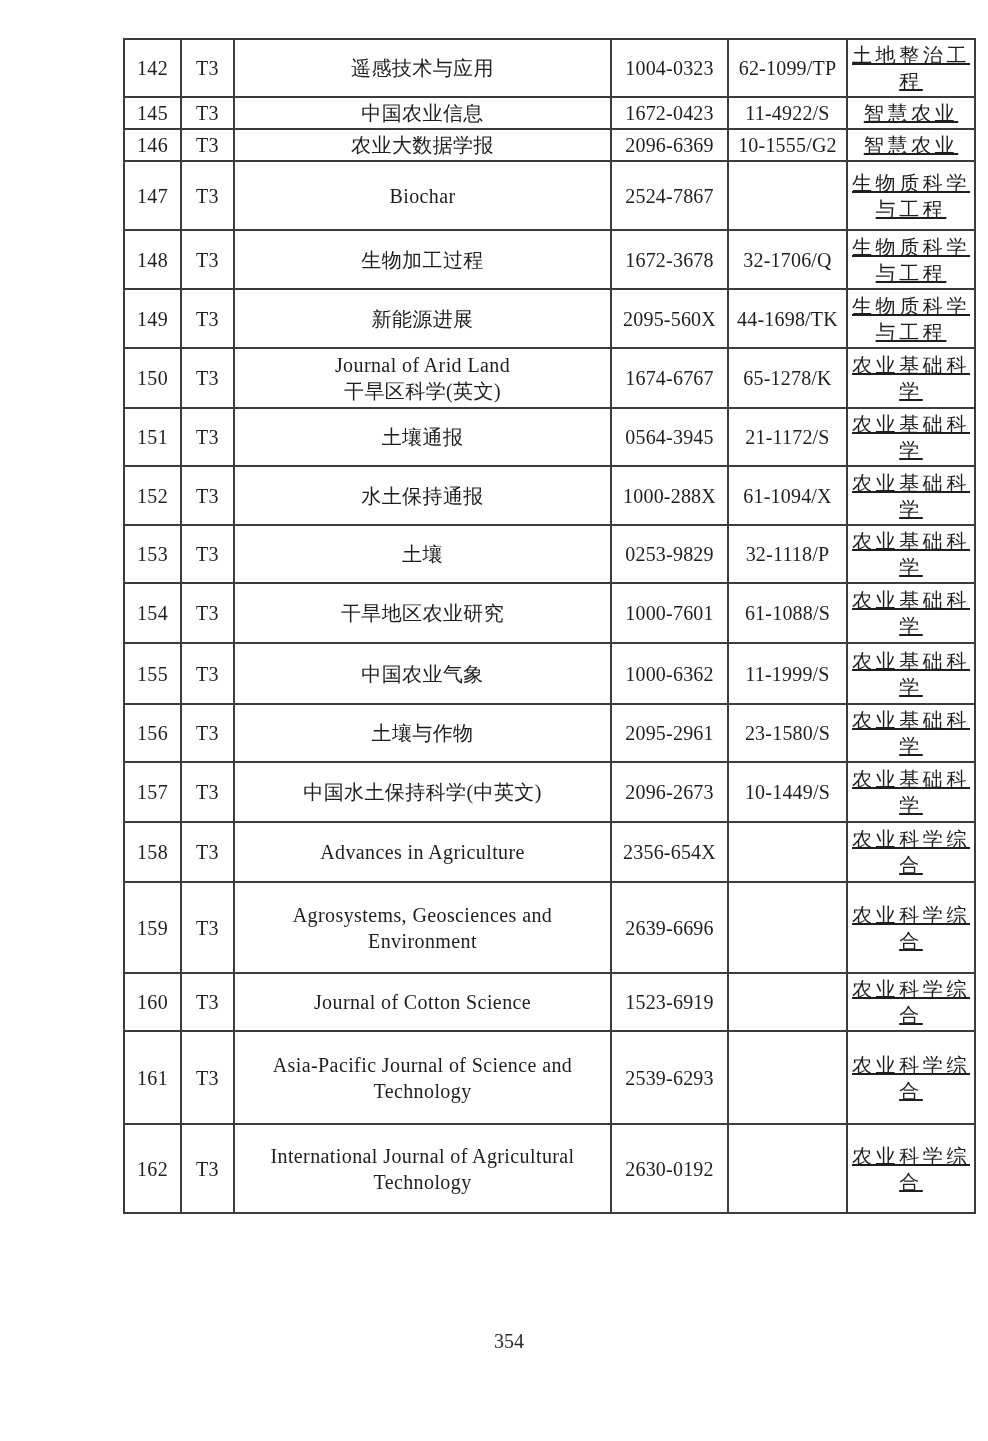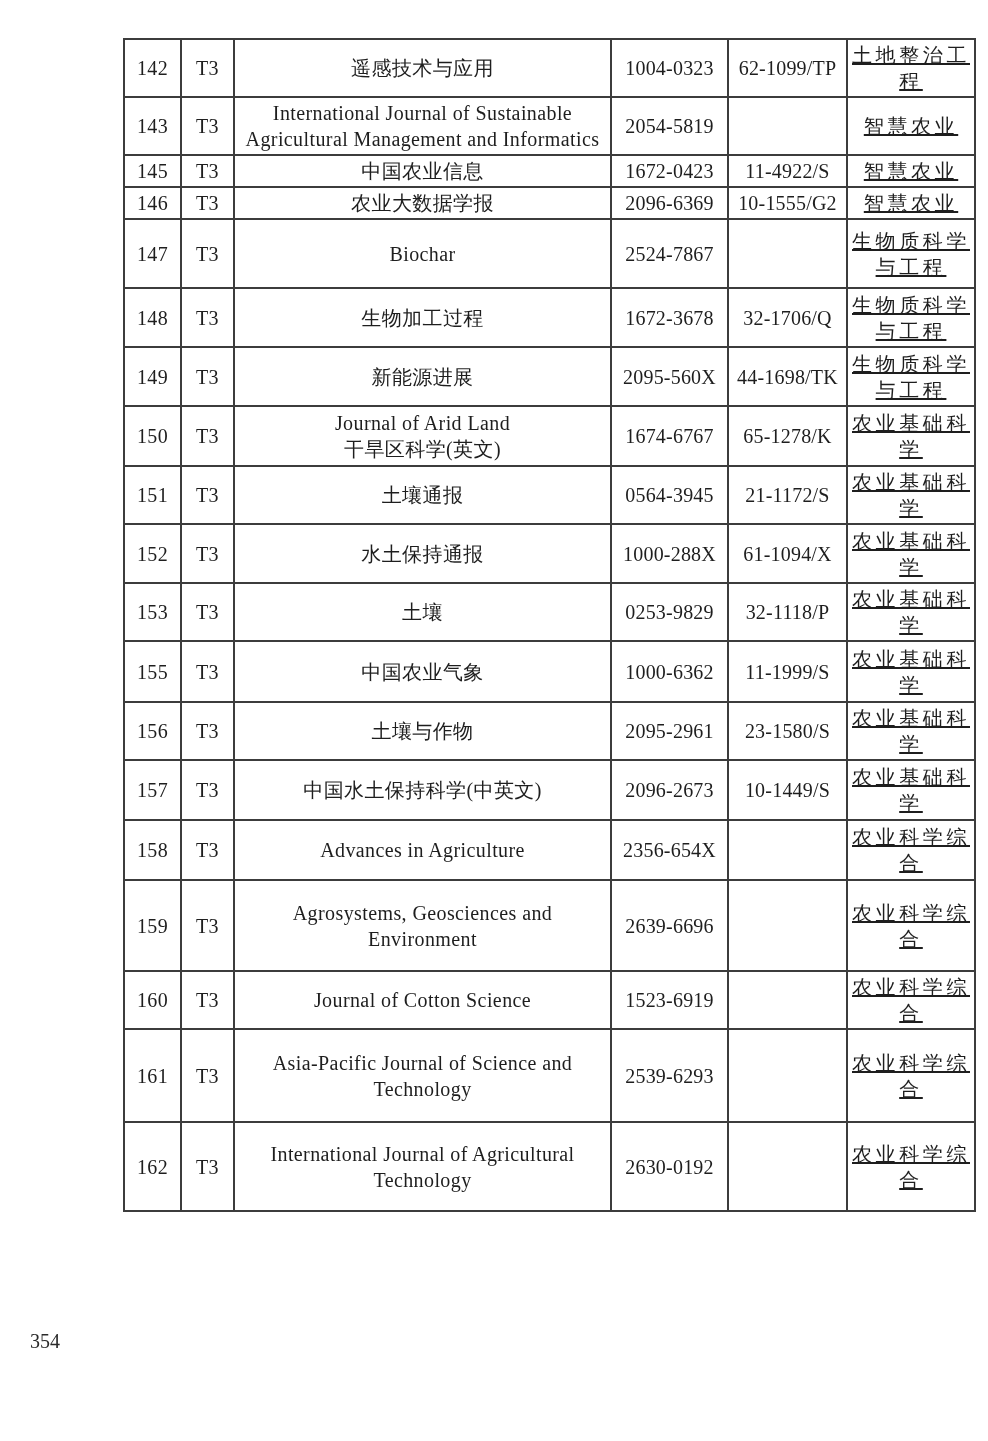--- a/index.html
+++ b/index.html
@@ -52,21 +52,21 @@
     padding: 2px 2px;
     text-decoration: underline;
   }
   .page-number {
     position: absolute;
     top: 1330px;
     left: 0;
     width: 100%;
     box-sizing: border-box;
     padding-left: 30px;
-    text-align: left;
+    text-align: center;
     font-size: 20px;
     color: #2a2a2a;
   }
 </style>
 </head>
 <body>
 
 <div class="page">
 
   <table class="journal-table">
@@ -81,29 +81,20 @@
     <tbody id="table-body">
         <tr style="height: 57px;">
     <td class="cell-no">142</td>
     <td class="cell-tier">T3</td>
     <td class="cell-name">遥感技术与应用</td>
     <td class="cell-issn">1004-0323</td>
     <td class="cell-cn">62-1099/TP</td>
     <td class="cell-category">土地整治工
 程</td>
   </tr>
-        <tr style="height: 58px;">
-    <td class="cell-no">143</td>
-    <td class="cell-tier">T3</td>
-    <td class="cell-name">International Journal of Sustainable
-Agricultural Management and Informatics</td>
-    <td class="cell-issn">2054-5819</td>
-    <td class="cell-cn"></td>
-    <td class="cell-category">智慧农业</td>
-  </tr>
         <tr style="height: 31px;">
     <td class="cell-no">145</td>
     <td class="cell-tier">T3</td>
     <td class="cell-name">中国农业信息</td>
     <td class="cell-issn">1672-0423</td>
     <td class="cell-cn">11-4922/S</td>
     <td class="cell-category">智慧农业</td>
   </tr>
         <tr style="height: 29px;">
     <td class="cell-no">146</td>
@@ -170,20 +161,29 @@
   </tr>
         <tr style="height: 58px;">
     <td class="cell-no">153</td>
     <td class="cell-tier">T3</td>
     <td class="cell-name">土壤</td>
     <td class="cell-issn">0253-9829</td>
     <td class="cell-cn">32-1118/P</td>
     <td class="cell-category">农业基础科
 学</td>
   </tr>
+        <tr style="height: 60px;">
+    <td class="cell-no">154</td>
+    <td class="cell-tier">T3</td>
+    <td class="cell-name">干旱地区农业研究</td>
+    <td class="cell-issn">1000-7601</td>
+    <td class="cell-cn">61-1088/S</td>
+    <td class="cell-category">农业基础科
+学</td>
+  </tr>
         <tr style="height: 61px;">
     <td class="cell-no">155</td>
     <td class="cell-tier">T3</td>
     <td class="cell-name">中国农业气象</td>
     <td class="cell-issn">1000-6362</td>
     <td class="cell-cn">11-1999/S</td>
     <td class="cell-category">农业基础科
 学</td>
   </tr>
         <tr style="height: 55px;">

